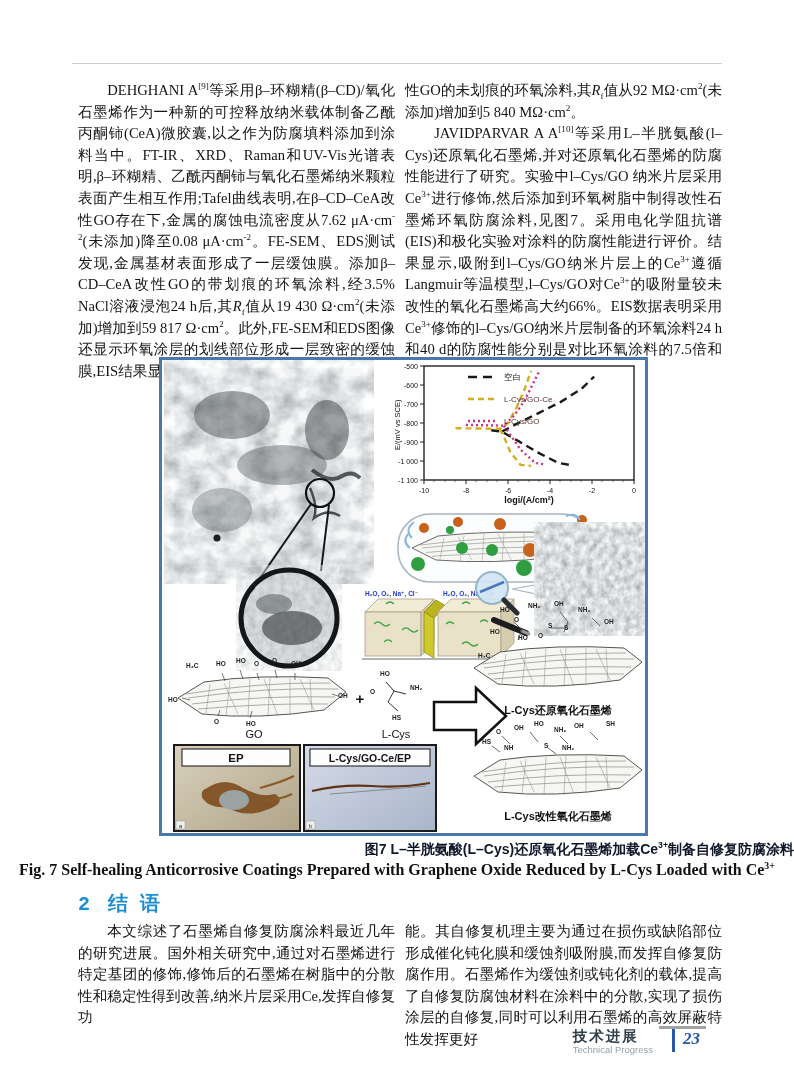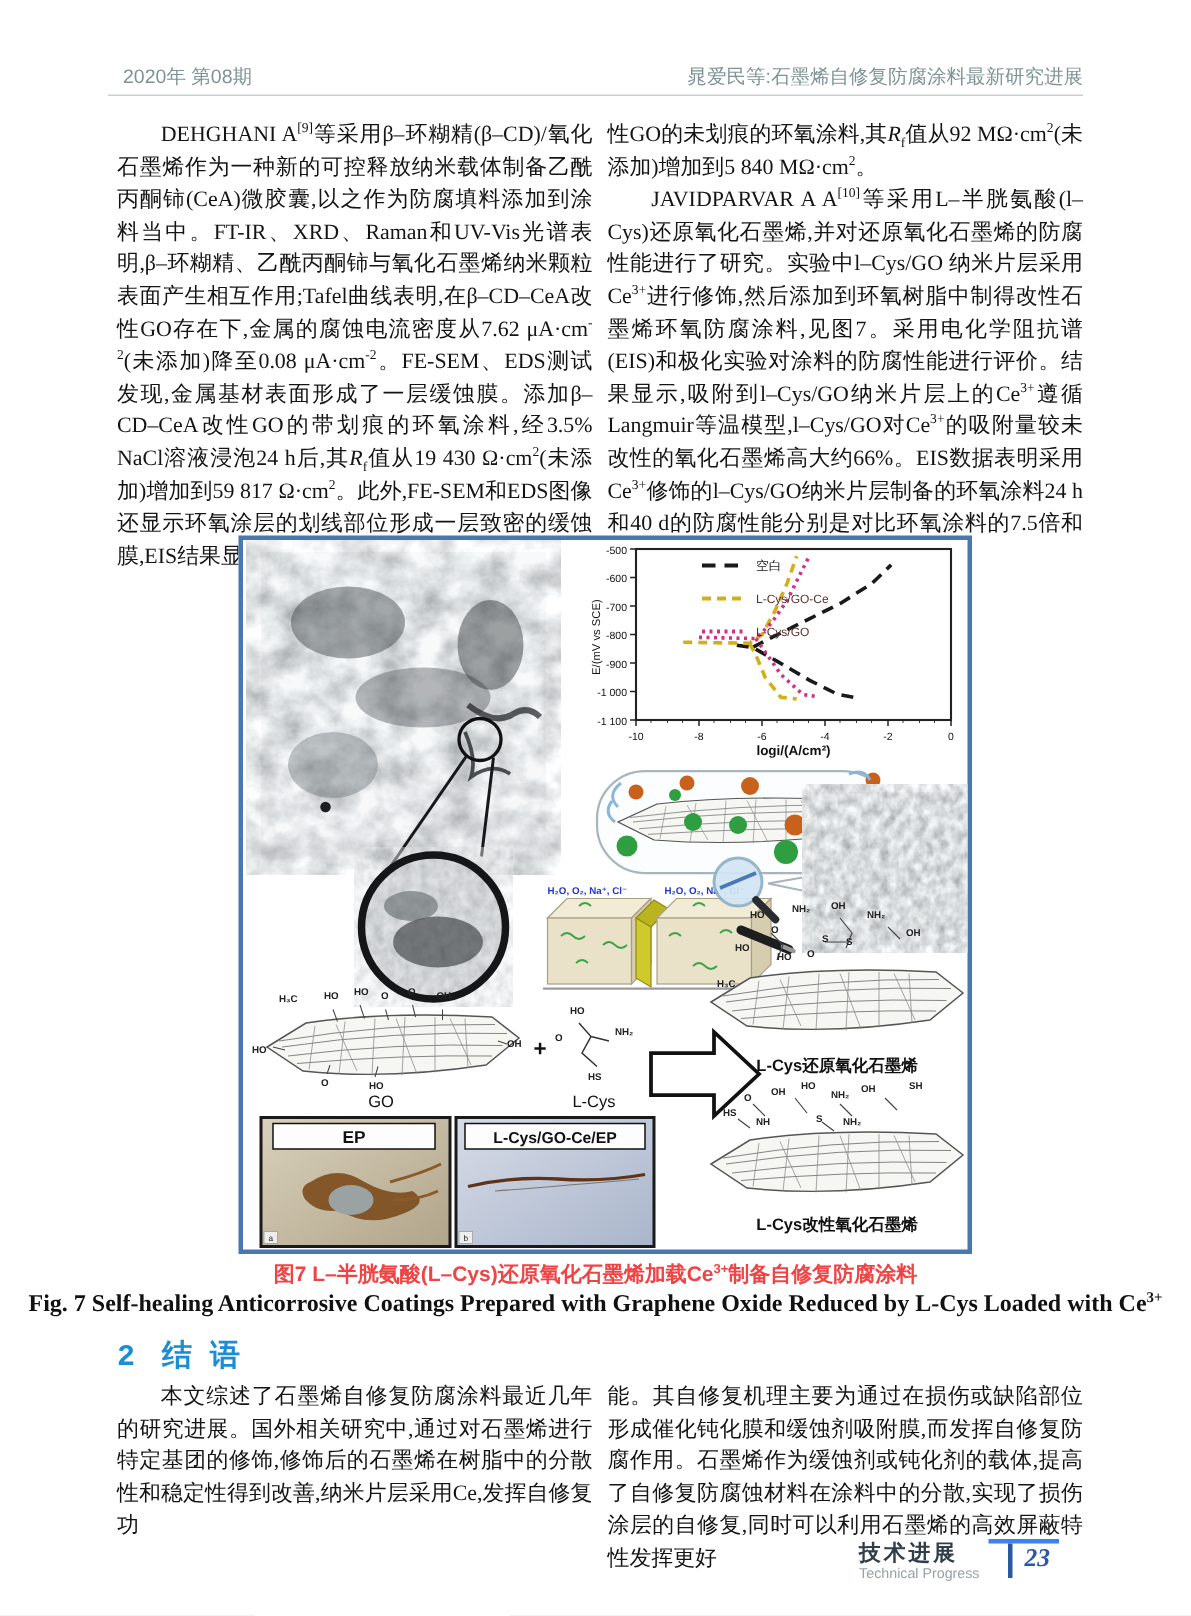--- a/index.html
+++ b/index.html
@@ -14,50 +14,46 @@
   .col p{margin:0;}
   .indent{text-indent:2em;}
   sup{font-size:62%;vertical-align:super;line-height:0;}
   sub{font-size:62%;vertical-align:sub;line-height:0;}
   i{font-style:italic;}
   .lcol{left:78px;} .rcol{left:405px;}
   .bodytext{top:80px;}
   
   .figbox{position:absolute;left:159px;top:357px;width:489px;height:479px;border:3px solid #4a77ad;
           box-sizing:border-box;background:#fff;}
-  .cap-zh{position:absolute;top:841px;left:0;width:794px;text-align:center;font-weight:bold;
-          font-size:14px;font-family:"Liberation Sans","DejaVu Sans",sans-serif;color:#ef4444;}
+  .cap-zh{position:absolute;top:841px;left:0;width:794px;text-align:right;font-weight:bold;
+          font-size:14px;font-family:"Liberation Sans","DejaVu Sans",sans-serif;color:#0f172a;}
   .cap-en{position:absolute;top:861px;left:0;width:794px;text-align:center;font-weight:bold;
           font-size:16px;color:#111;}
   
   .sect{position:absolute;left:78px;top:890px;color:#1b8dd4;font-weight:bold;font-size:20px;
         font-family:Liberation Mono, monospace;}
   .sect .num{margin-right:18px;}
   .concl{top:921px;}
   
   .footer{position:absolute;top:1026px;right:88px;display:flex;align-items:flex-start;}
   .f-txt{text-align:left;font-family:"Liberation Sans","DejaVu Sans",sans-serif;line-height:1.1;padding-top:3px;}
   .f-zh{font-size:14.5px;font-weight:bold;color:#2f3e49;letter-spacing:2px;}
   .f-en{font-size:9.5px;color:#96a1a8;}
-  .pagebox{margin-left:6px;border-top:3px solid #3b82f6;padding-left:13px;}
+  .pagebox{margin-left:6px;border-top:3px solid #a3a3a3;padding-left:13px;}
   .pagebox .num{display:inline-block;border-left:3px solid #2b57a7;padding:0 6px 3px 8px;
         font-family:"Liberation Serif","DejaVu Serif",serif;font-style:italic;font-weight:bold;
         font-size:17px;color:#2b57a7;}
   svg text{font-family:"Liberation Sans","DejaVu Sans",sans-serif;}
   .chemlbl{font-size:6.5px;font-weight:bold;fill:#222;}
 </style>
 </head>
 <body>
 
 <div class="page">
 
-  <div class="hdr">
-    <span>2020年  第08期</span>
-    <span>晁爱民等:石墨烯自修复防腐涂料最新研究进展</span>
-  </div>
   <div class="hdr-rule"></div>
 
   <div class="col lcol bodytext">
     <p class="indent"><span>DEHGHANI A</span><sup>[9]</sup><span>等采用β–环糊精(β–CD)/氧化石墨烯作为一种新的可控释放纳米载体制备乙酰丙酮铈(CeA)微胶囊,以之作为防腐填料添加到涂料当中。FT-IR、XRD、Raman和UV-Vis光谱表明,β–环糊精、乙酰丙酮铈与氧化石墨烯纳米颗粒表面产生相互作用;Tafel曲线表明,在β–CD–CeA改性GO存在下,金属的腐蚀电流密度从7.62 μA·cm</span><sup>-2</sup><span>(未添加)降至0.08 μA·cm</span><sup>-2</sup><span>。FE-SEM、EDS测试发现,金属基材表面形成了一层缓蚀膜。添加β–CD–CeA改性GO的带划痕的环氧涂料,经3.5% NaCl溶液浸泡24 h后,其</span><i>R</i><sub>f</sub><span>值从19 430 Ω·cm</span><sup>2</sup><span>(未添加)增加到59 817 Ω·cm</span><sup>2</sup><span>。此外,FE-SEM和EDS图像还显示环氧涂层的划线部位形成一层致密的缓蚀膜,EIS结果显示添加β–CD–CeA改</span></p>
   </div>
   <div class="col rcol bodytext">
     <p><span>性GO的未划痕的环氧涂料,其</span><i>R</i><sub>f</sub><span>值从92 MΩ·cm</span><sup>2</sup><span>(未添加)增加到5 840 MΩ·cm</span><sup>2</sup><span>。</span></p>
     <p class="indent"><span>JAVIDPARVAR A A</span><sup>[10]</sup><span>等采用L–半胱氨酸(l–Cys)还原氧化石墨烯,并对还原氧化石墨烯的防腐性能进行了研究。实验中l–Cys/GO 纳米片层采用Ce</span><sup>3+</sup><span>进行修饰,然后添加到环氧树脂中制得改性石墨烯环氧防腐涂料,见图7。采用电化学阻抗谱(EIS)和极化实验对涂料的防腐性能进行评价。结果显示,吸附到l–Cys/GO纳米片层上的Ce</span><sup>3+</sup><span>遵循Langmuir等温模型,l–Cys/GO对Ce</span><sup>3+</sup><span>的吸附量较未改性的氧化石墨烯高大约66%。EIS数据表明采用Ce</span><sup>3+</sup><span>修饰的l–Cys/GO纳米片层制备的环氧涂料24 h和40 d的防腐性能分别是对比环氧涂料的7.5倍和950倍。</span></p>
   </div>
 

